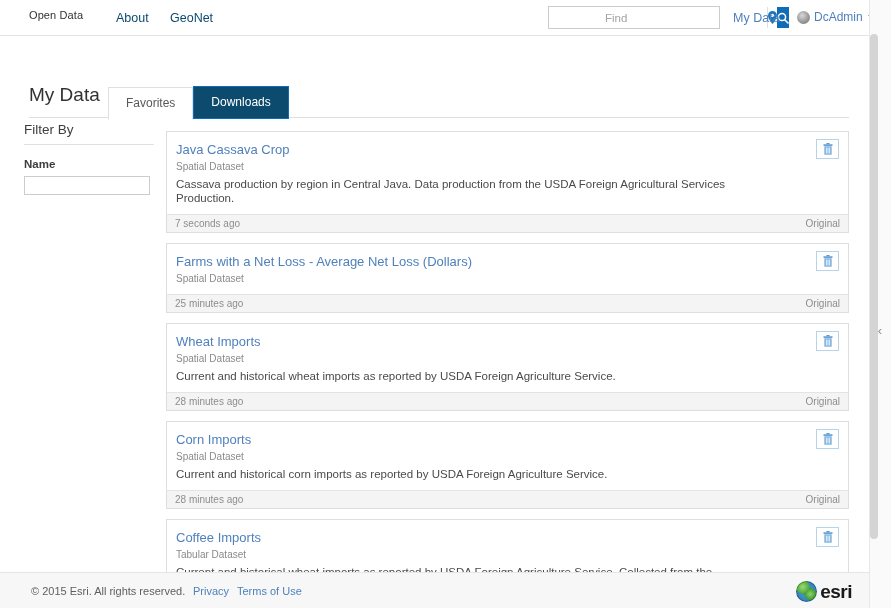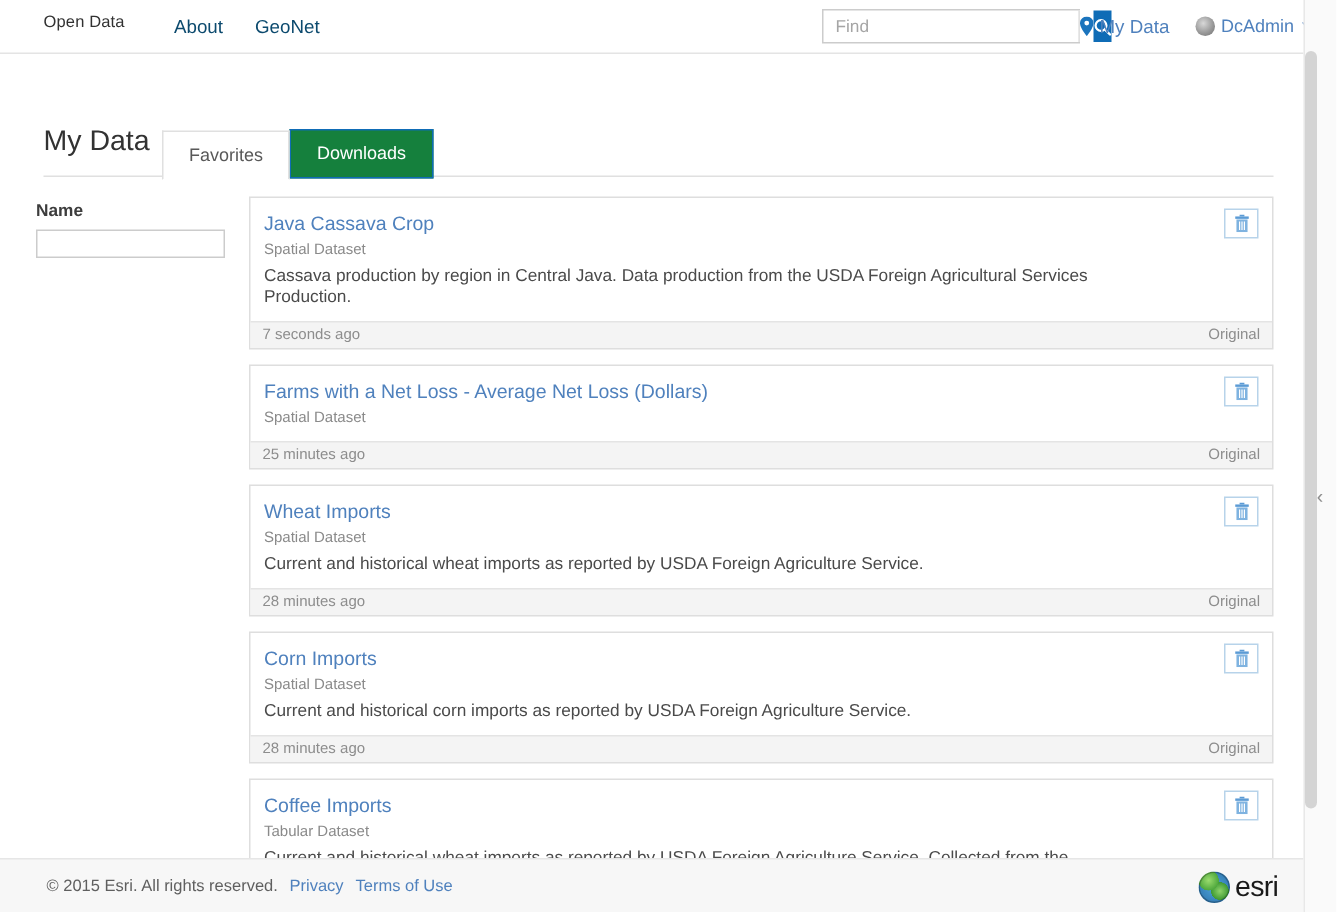--- a/index.html
+++ b/index.html
@@ -58,20 +58,21 @@
   }
   .search-input {
     flex: 1;
     border: 0;
     outline: none;
     padding: 0 8px;
     font-size: 11.5px;
     color: #555;
     font-family: "Liberation Sans", sans-serif;
     background: transparent;
+    margin-left: 48px;
   }
   .search-input::placeholder { color: #a5a5a5; }
   .pin-btn {
     width: 25px;
     border: 0;
     border-left: 1px solid #e0e0e0;
     background: #fff;
     display: flex; align-items: center; justify-content: center;
     cursor: pointer;
     padding: 0;
@@ -153,21 +154,21 @@
     background: #fff;
     color: #595959;
   }
   .tab.inactive {
     border: 1px solid #e0e0e0;
     border-bottom-color: #fff;
     position: relative;
     top: 1px;
   }
   .tab.active {
-    background: #15803d;
+    background: #0c4a6e;
     color: #ffffff;
     border-color: #0f6cb6;
   }
 
   
   .filter-panel {
     position: absolute;
     left: 24px; top: 86px;
     width: 130px;
   }
@@ -292,21 +293,21 @@
     width: 21px; height: 21px;
     border-radius: 50%;
     background:
       radial-gradient(circle at 32% 28%, #9bdc6e 0%, #4fa83d 32%, transparent 33%),
       radial-gradient(circle at 68% 62%, #8ed36a 0%, #3f9a34 30%, transparent 31%),
       radial-gradient(circle at 50% 50%, #4ea3d8 0%, #2a6ea8 100%);
       box-shadow: inset 0 0 0 1px rgba(0,0,0,.25);
   }
   .esri-word {
     font-size: 19px;
-    font-weight: normal;
+    font-weight: bold;
     color: #1a1a1a;
     letter-spacing: -0.5px;
     line-height: 19px;
   }
 
   
   .scroll-track {
     position: absolute;
     right: 0; top: 0;
     width: 22px; height: 608px;
@@ -376,20 +377,21 @@
 
     <div class="page-head">
       <div class="page-title">My Data</div>
       <div class="tabs">
         <div class="tab inactive">Favorites</div>
         <div class="tab active">Downloads</div>
       </div>
     </div>
 
     <div class="filter-panel">
+      <div class="filter-title">Filter By</div>
       <div class="filter-field-label">Name</div>
       <input class="filter-input" type="text" placeholder="" style="">
     </div>
 
     <div class="results">
 
       <div class="card">
         <div class="card-body">
           <a class="card-title">Java Cassava Crop</a>
           <div class="card-type">Spatial Dataset</div>

